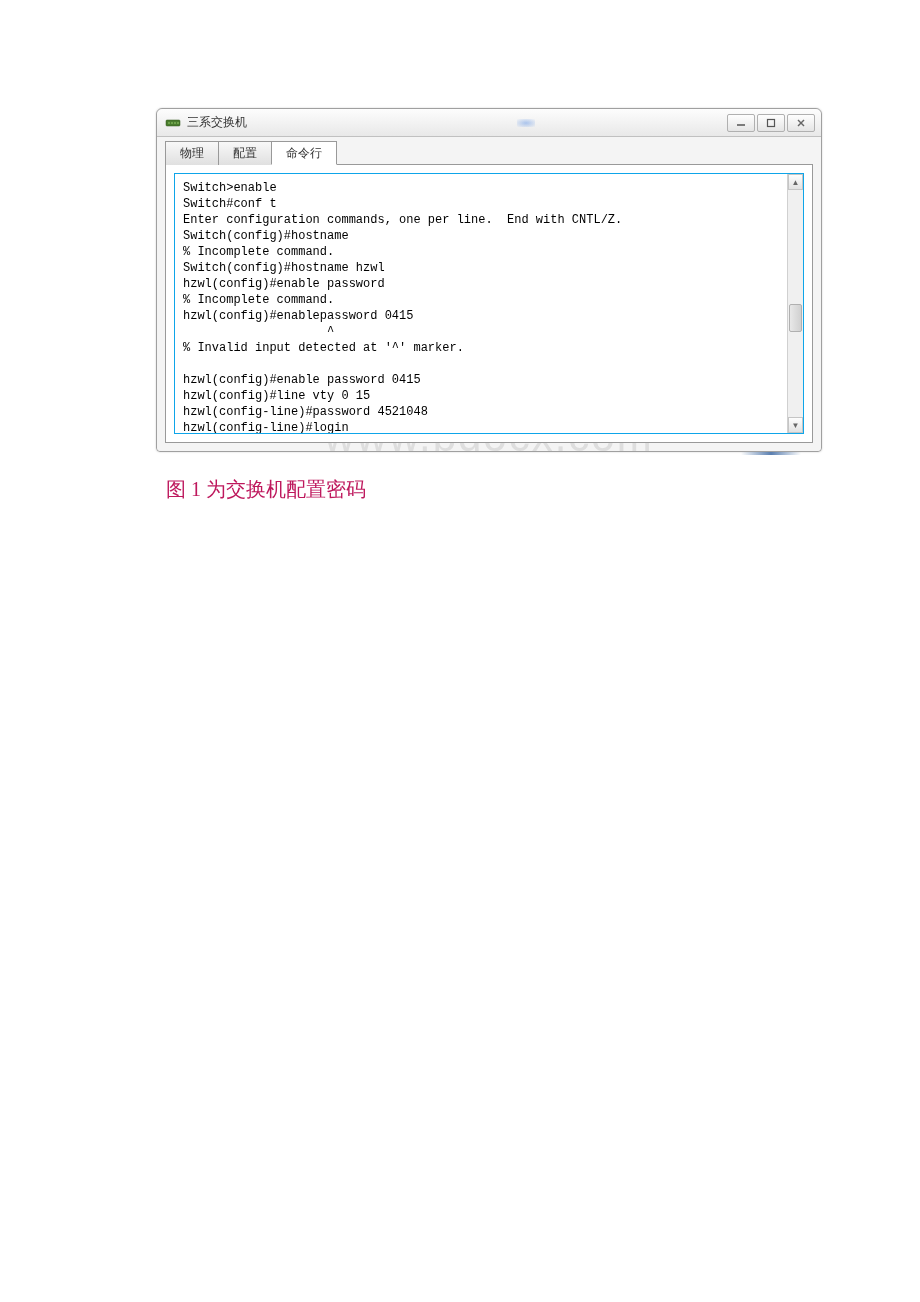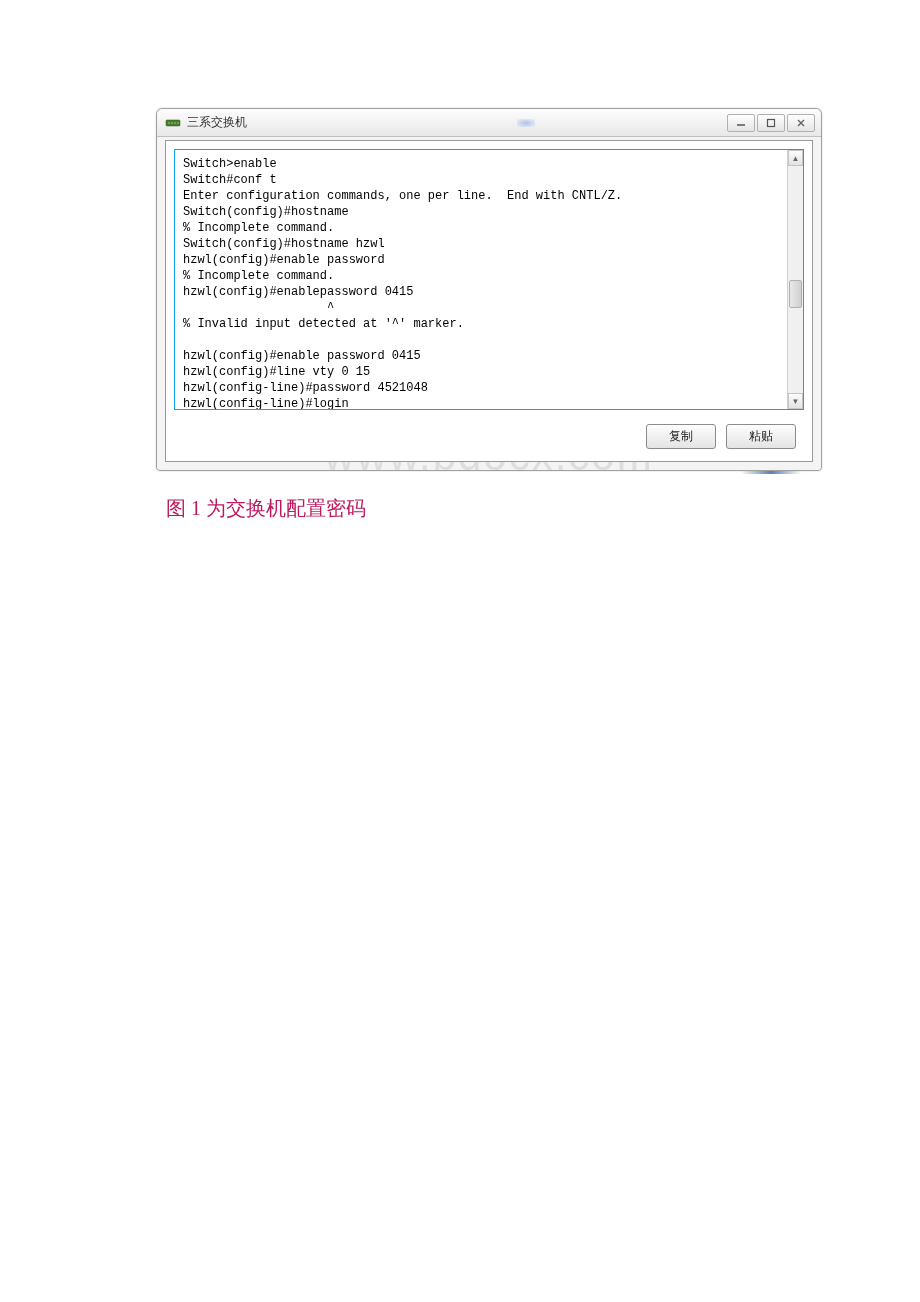--- a/index.html
+++ b/index.html
@@ -245,20 +245,25 @@
       <div class="win-btn close">
         <svg width="10" height="10" viewBox="0 0 10 10">
             <line x1="2" y1="2" x2="8" y2="8" stroke="#666" stroke-width="1.4"></line>
             <line x1="8" y1="2" x2="2" y2="8" stroke="#666" stroke-width="1.4"></line>
           </svg>
       </div>
     </div>
   </div>
 
   <div class="window-body">
+    <div class="tabs">
+      <div class="tab">物理</div>
+      <div class="tab">配置</div>
+      <div class="tab active">命令行</div>
+    </div>
     <div class="tab-content">
       <div class="terminal-wrap">
         <div class="terminal">Switch&gt;enable
 Switch#conf t
 Enter configuration commands, one per line.  End with CNTL/Z.
 Switch(config)#hostname
 % Incomplete command.
 Switch(config)#hostname hzwl
 hzwl(config)#enable password
 % Incomplete command.
@@ -276,23 +281,19 @@
 hzwl(config-if)#interface f0/2
 hzwl(config-if)#duplex auto
 hzwl(config-if)#niterface f0/3
                  ^</div>
         <div class="scrollbar-v">
           <div class="scroll-arrow">▲</div>
           <div class="scroll-thumb"></div>
           <div class="scroll-arrow down">▼</div>
         </div>
       </div>
-      <div class="button-row">
-        <button class="action-btn">复制</button>
-        <button class="action-btn">粘贴</button>
-      </div>
     </div>
   </div>
   <div class="watermark">www.bdocx.com</div>
   <div class="bottom-border"></div>
 </div>
 
 <div class="caption">图 1 为交换机配置密码</div>
 
 </body></html>

